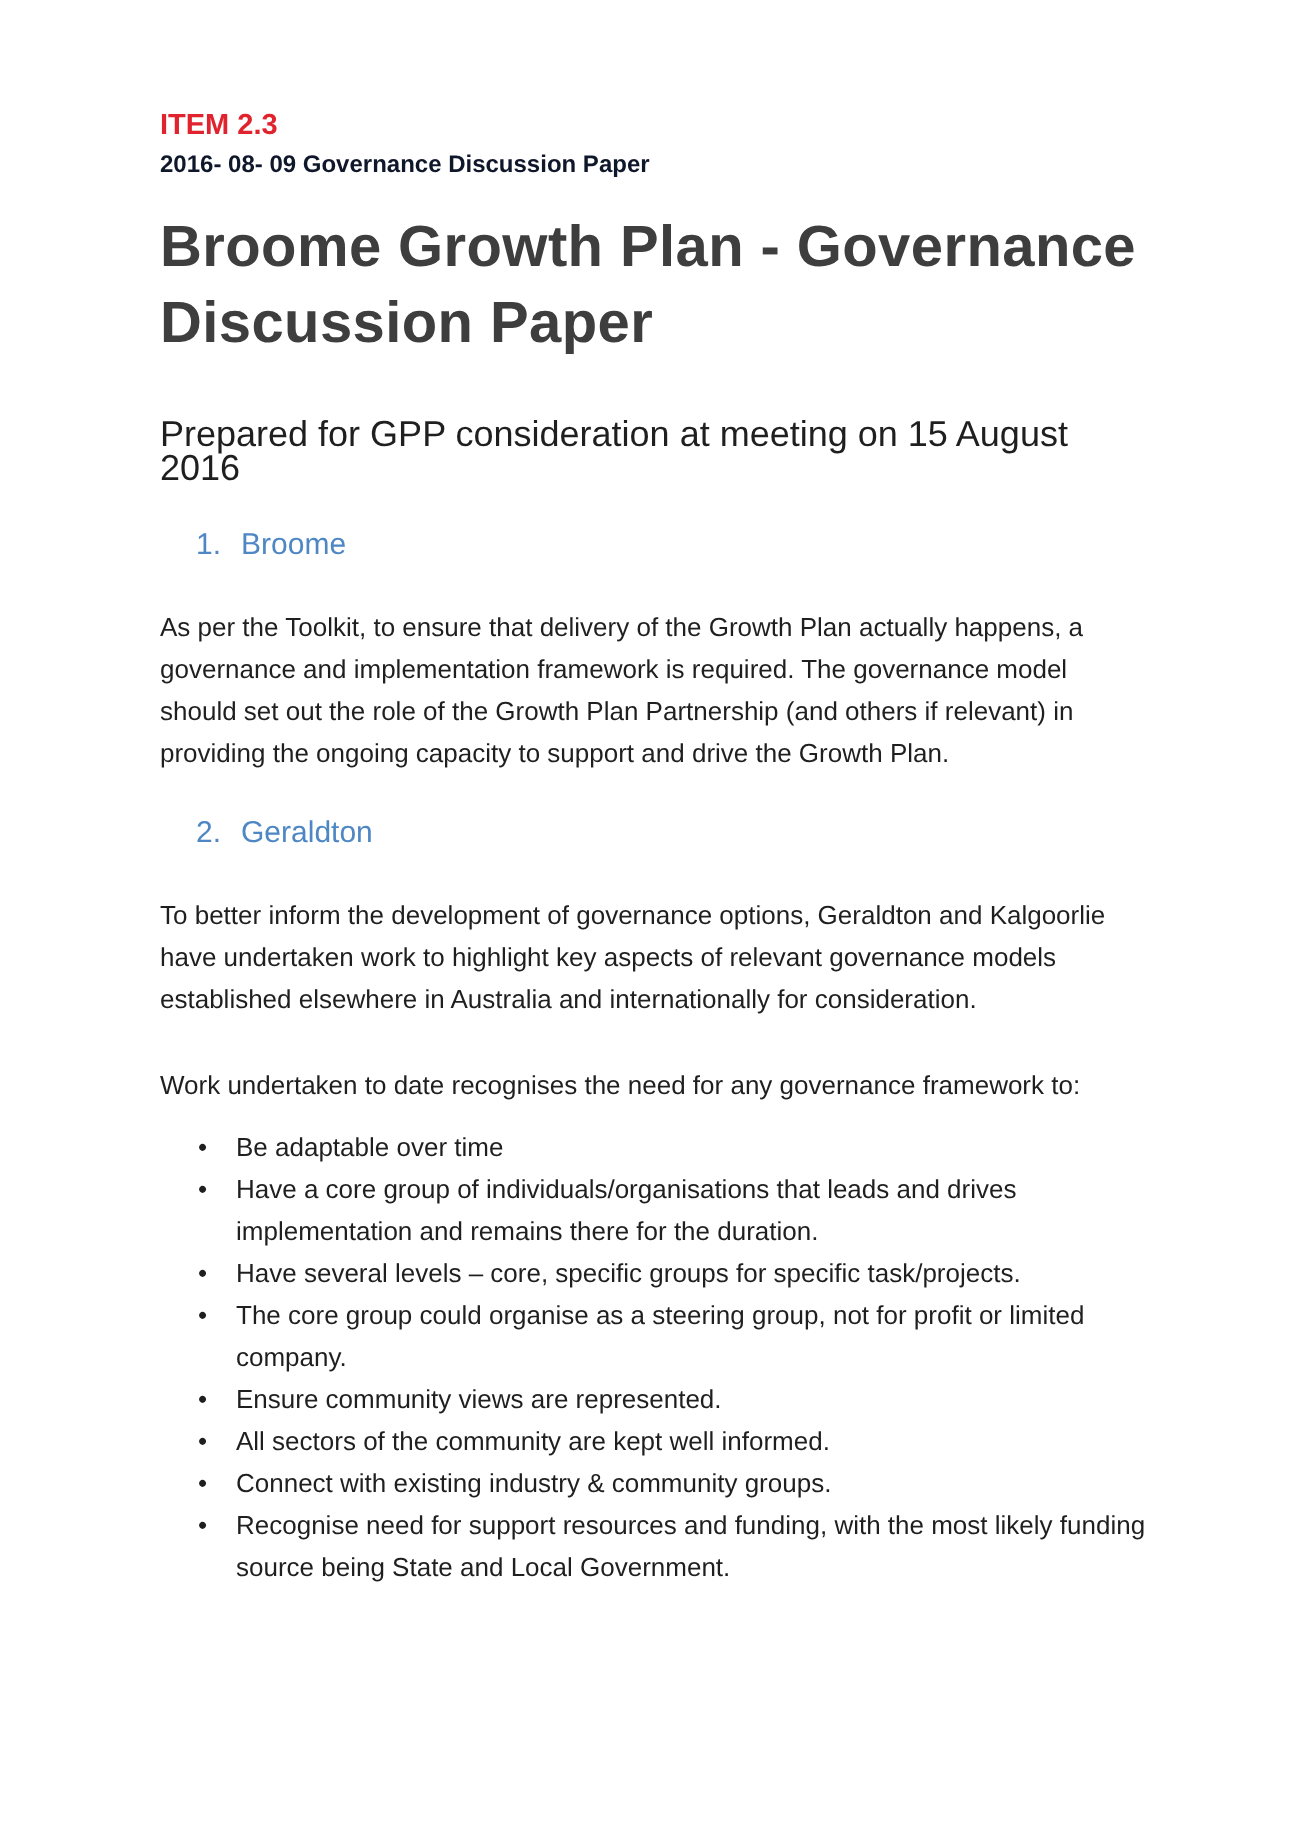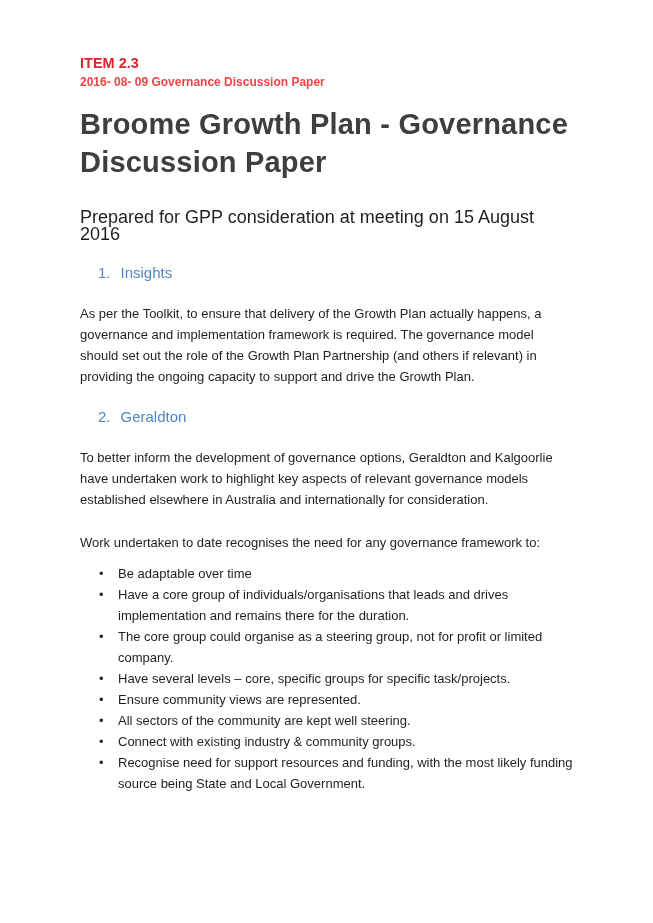--- a/index.html
+++ b/index.html
@@ -18,21 +18,21 @@
     box-sizing: border-box;
     padding: 54px 78px 0 80px;
   }
   .item-label {
     color: #e0232c;
     font-weight: bold;
     font-size: 14.5px;
     line-height: 18px;
   }
   .doc-ref {
-    color: #ef4444;
+    color: #0f172a;
     font-weight: bold;
     font-size: 12px;
     line-height: 15px;
     margin-top: 3px;
   }
   .doc-title {
     margin: 15px 0 0 0;
     font-size: 29px;
     font-weight: 700;
     color: #3e3e3e;
@@ -100,39 +100,39 @@
     <div class="item-label">ITEM 2.3</div>
     <div class="doc-ref">2016- 08- 09 Governance Discussion Paper</div>
   </div>
 
   <h1 class="doc-title">Broome Growth Plan - Governance Discussion Paper</h1>
 
   <p class="prepared">Prepared for GPP consideration at meeting on 15 August 2016</p>
 
   <h2 class="section-heading">
     <span class="num">1.</span>
-    <span class="label">Insights</span>
+    <span class="label">Broome</span>
   </h2>
 
   <p class="body-para">As per the Toolkit, to ensure that delivery of the Growth Plan actually happens, a governance and implementation framework is required.  The governance model should set out the role of the Growth Plan Partnership (and others if relevant) in providing the ongoing capacity to support and drive the Growth Plan.</p>
 
   <h2 class="section-heading">
     <span class="num">2.</span>
     <span class="label">Geraldton</span>
   </h2>
 
   <p class="body-para">To better inform the development of governance options, Geraldton and Kalgoorlie have undertaken work to highlight key aspects of relevant governance models established elsewhere in Australia and internationally for consideration.</p>
   <p class="body-para tight">Work undertaken to date recognises the need for any governance framework to:</p>
 
   <ul class="bullets">
     <li>Be adaptable over time</li>
     <li>Have a core group of individuals/organisations that leads and drives implementation and remains there for the duration.</li>
+    <li>Have several levels – core, specific groups for specific task/projects.</li>
     <li>The core group could organise as a steering group, not for profit or limited company.</li>
-    <li>Have several levels – core, specific groups for specific task/projects.</li>
     <li>Ensure community views are represented.</li>
-    <li>All sectors of the community are kept well steering.</li>
+    <li>All sectors of the community are kept well informed.</li>
     <li>Connect with existing industry &amp; community groups.</li>
     <li>Recognise need for support resources and funding, with the most likely funding source being State and Local Government.</li>
   </ul>
 
   <div class="page-number">1</div>
 
 </div>
 
 </body></html>

